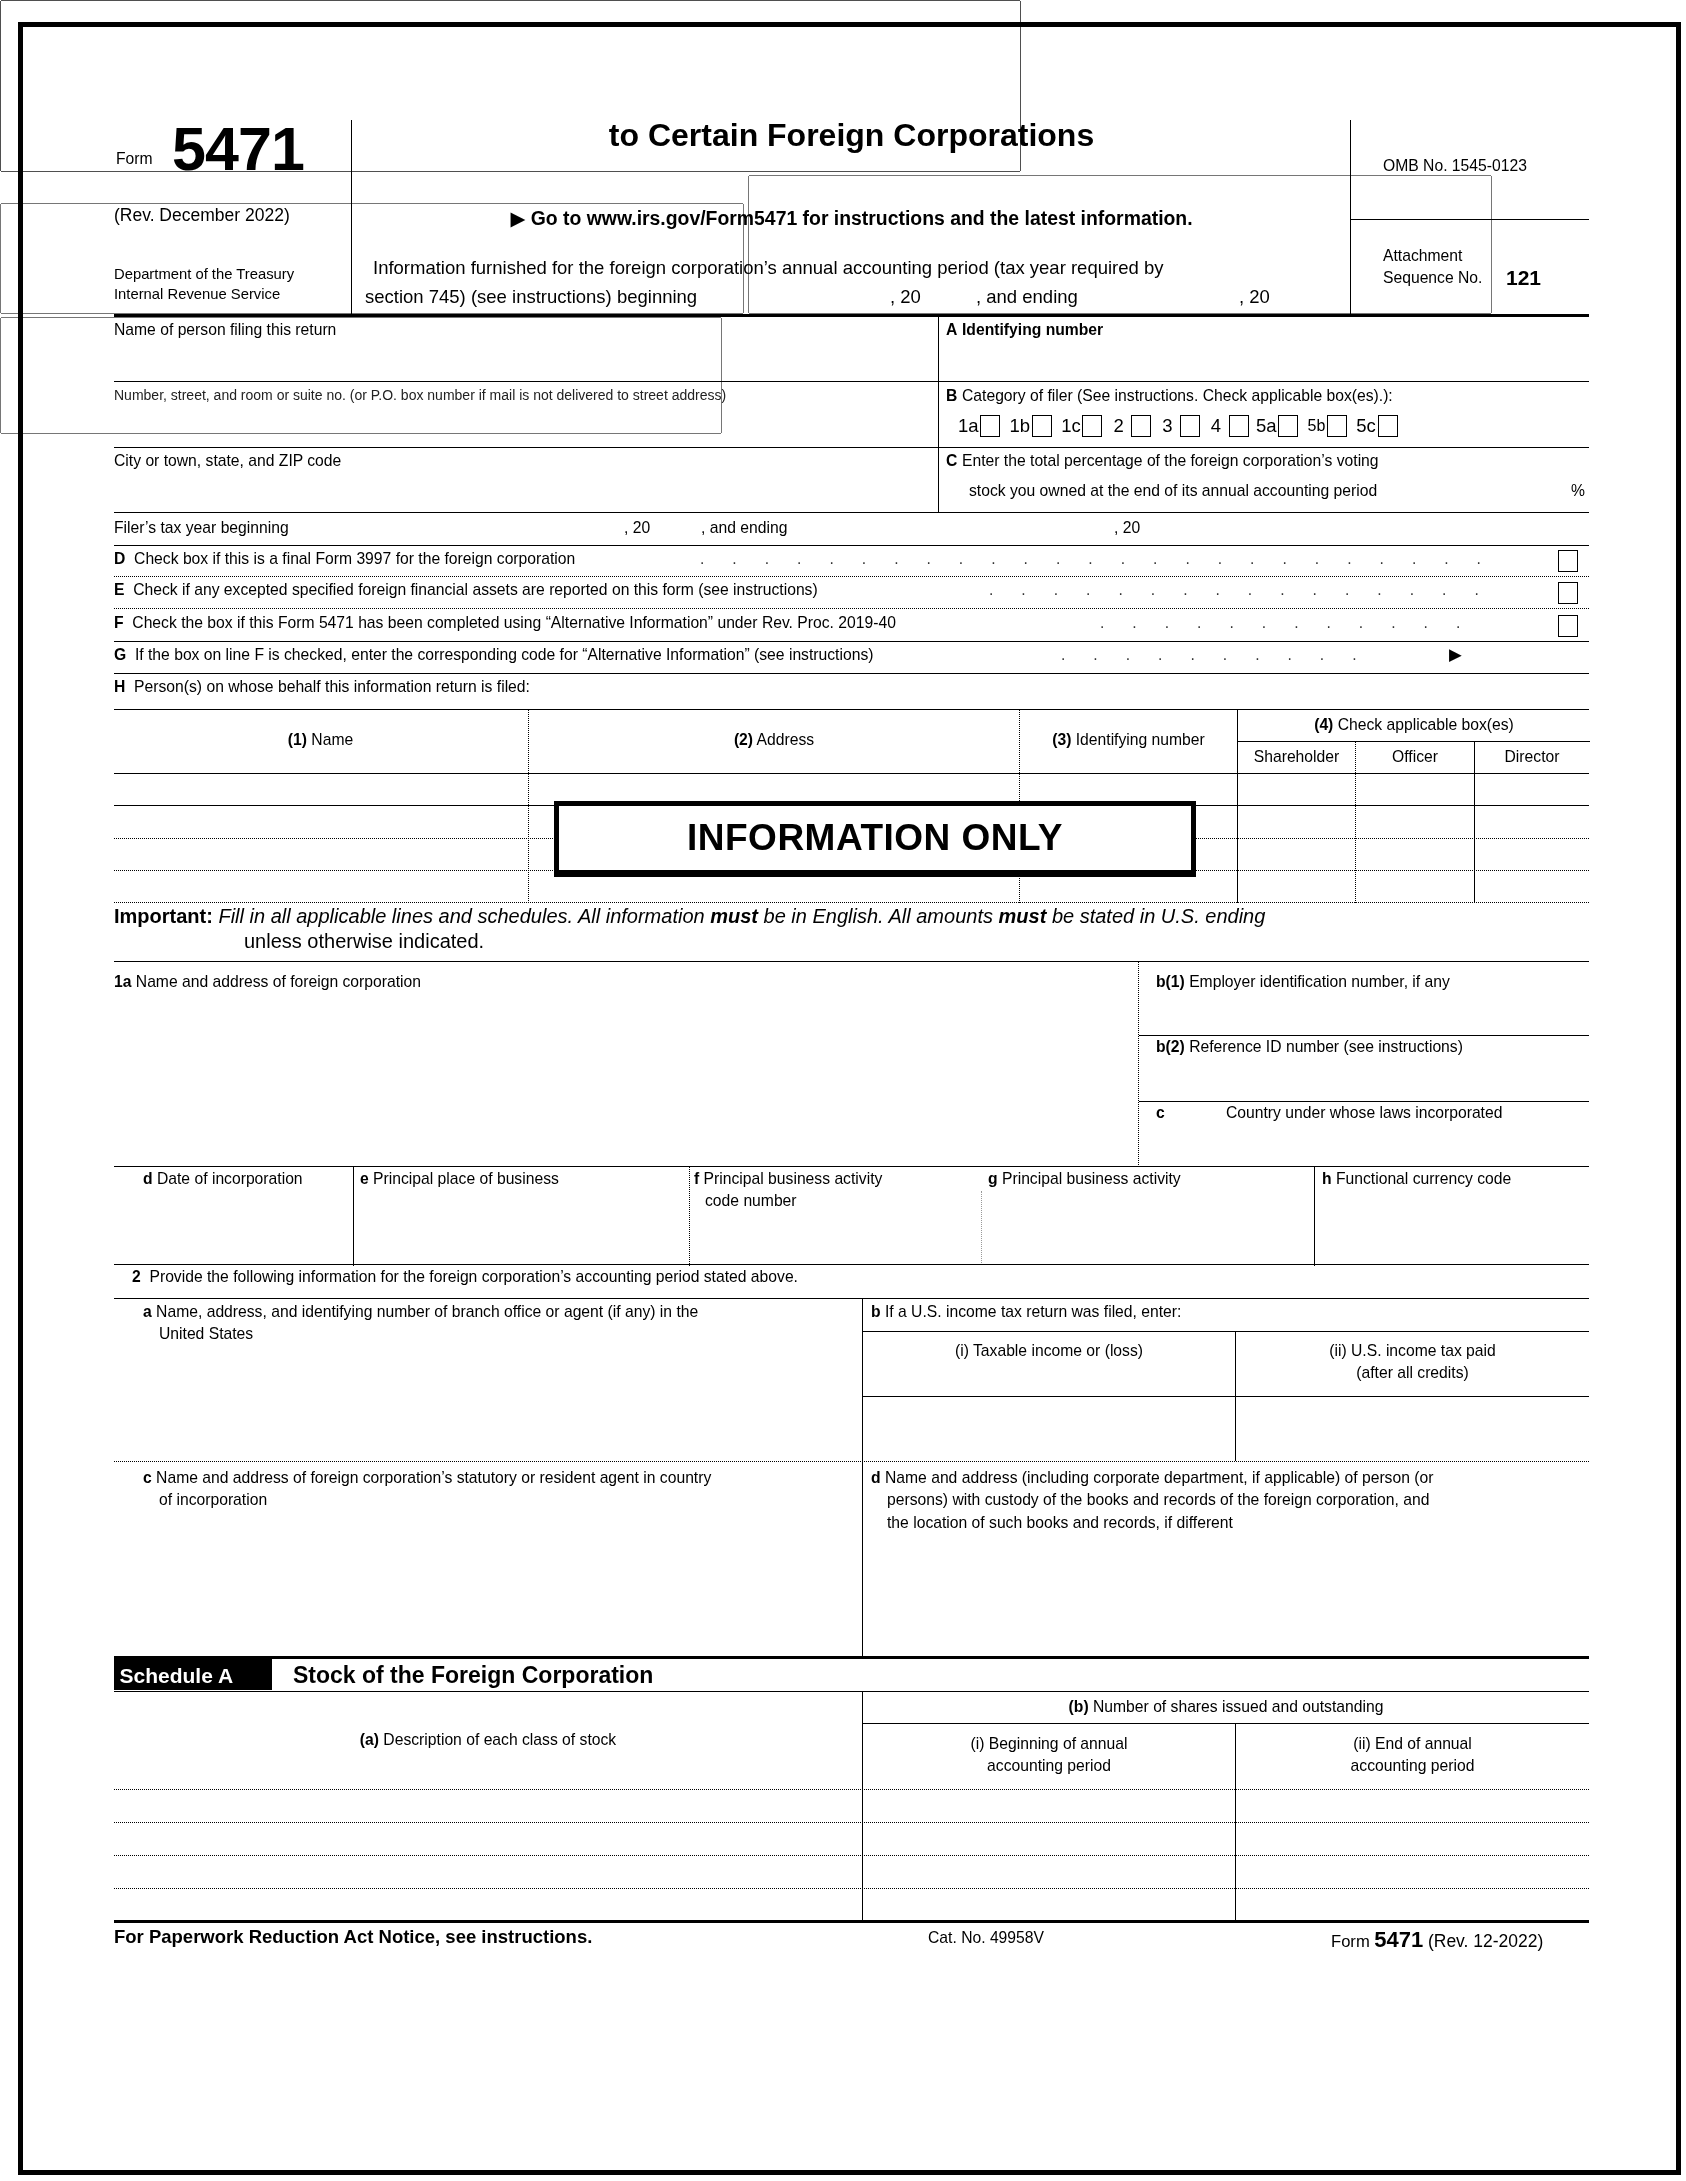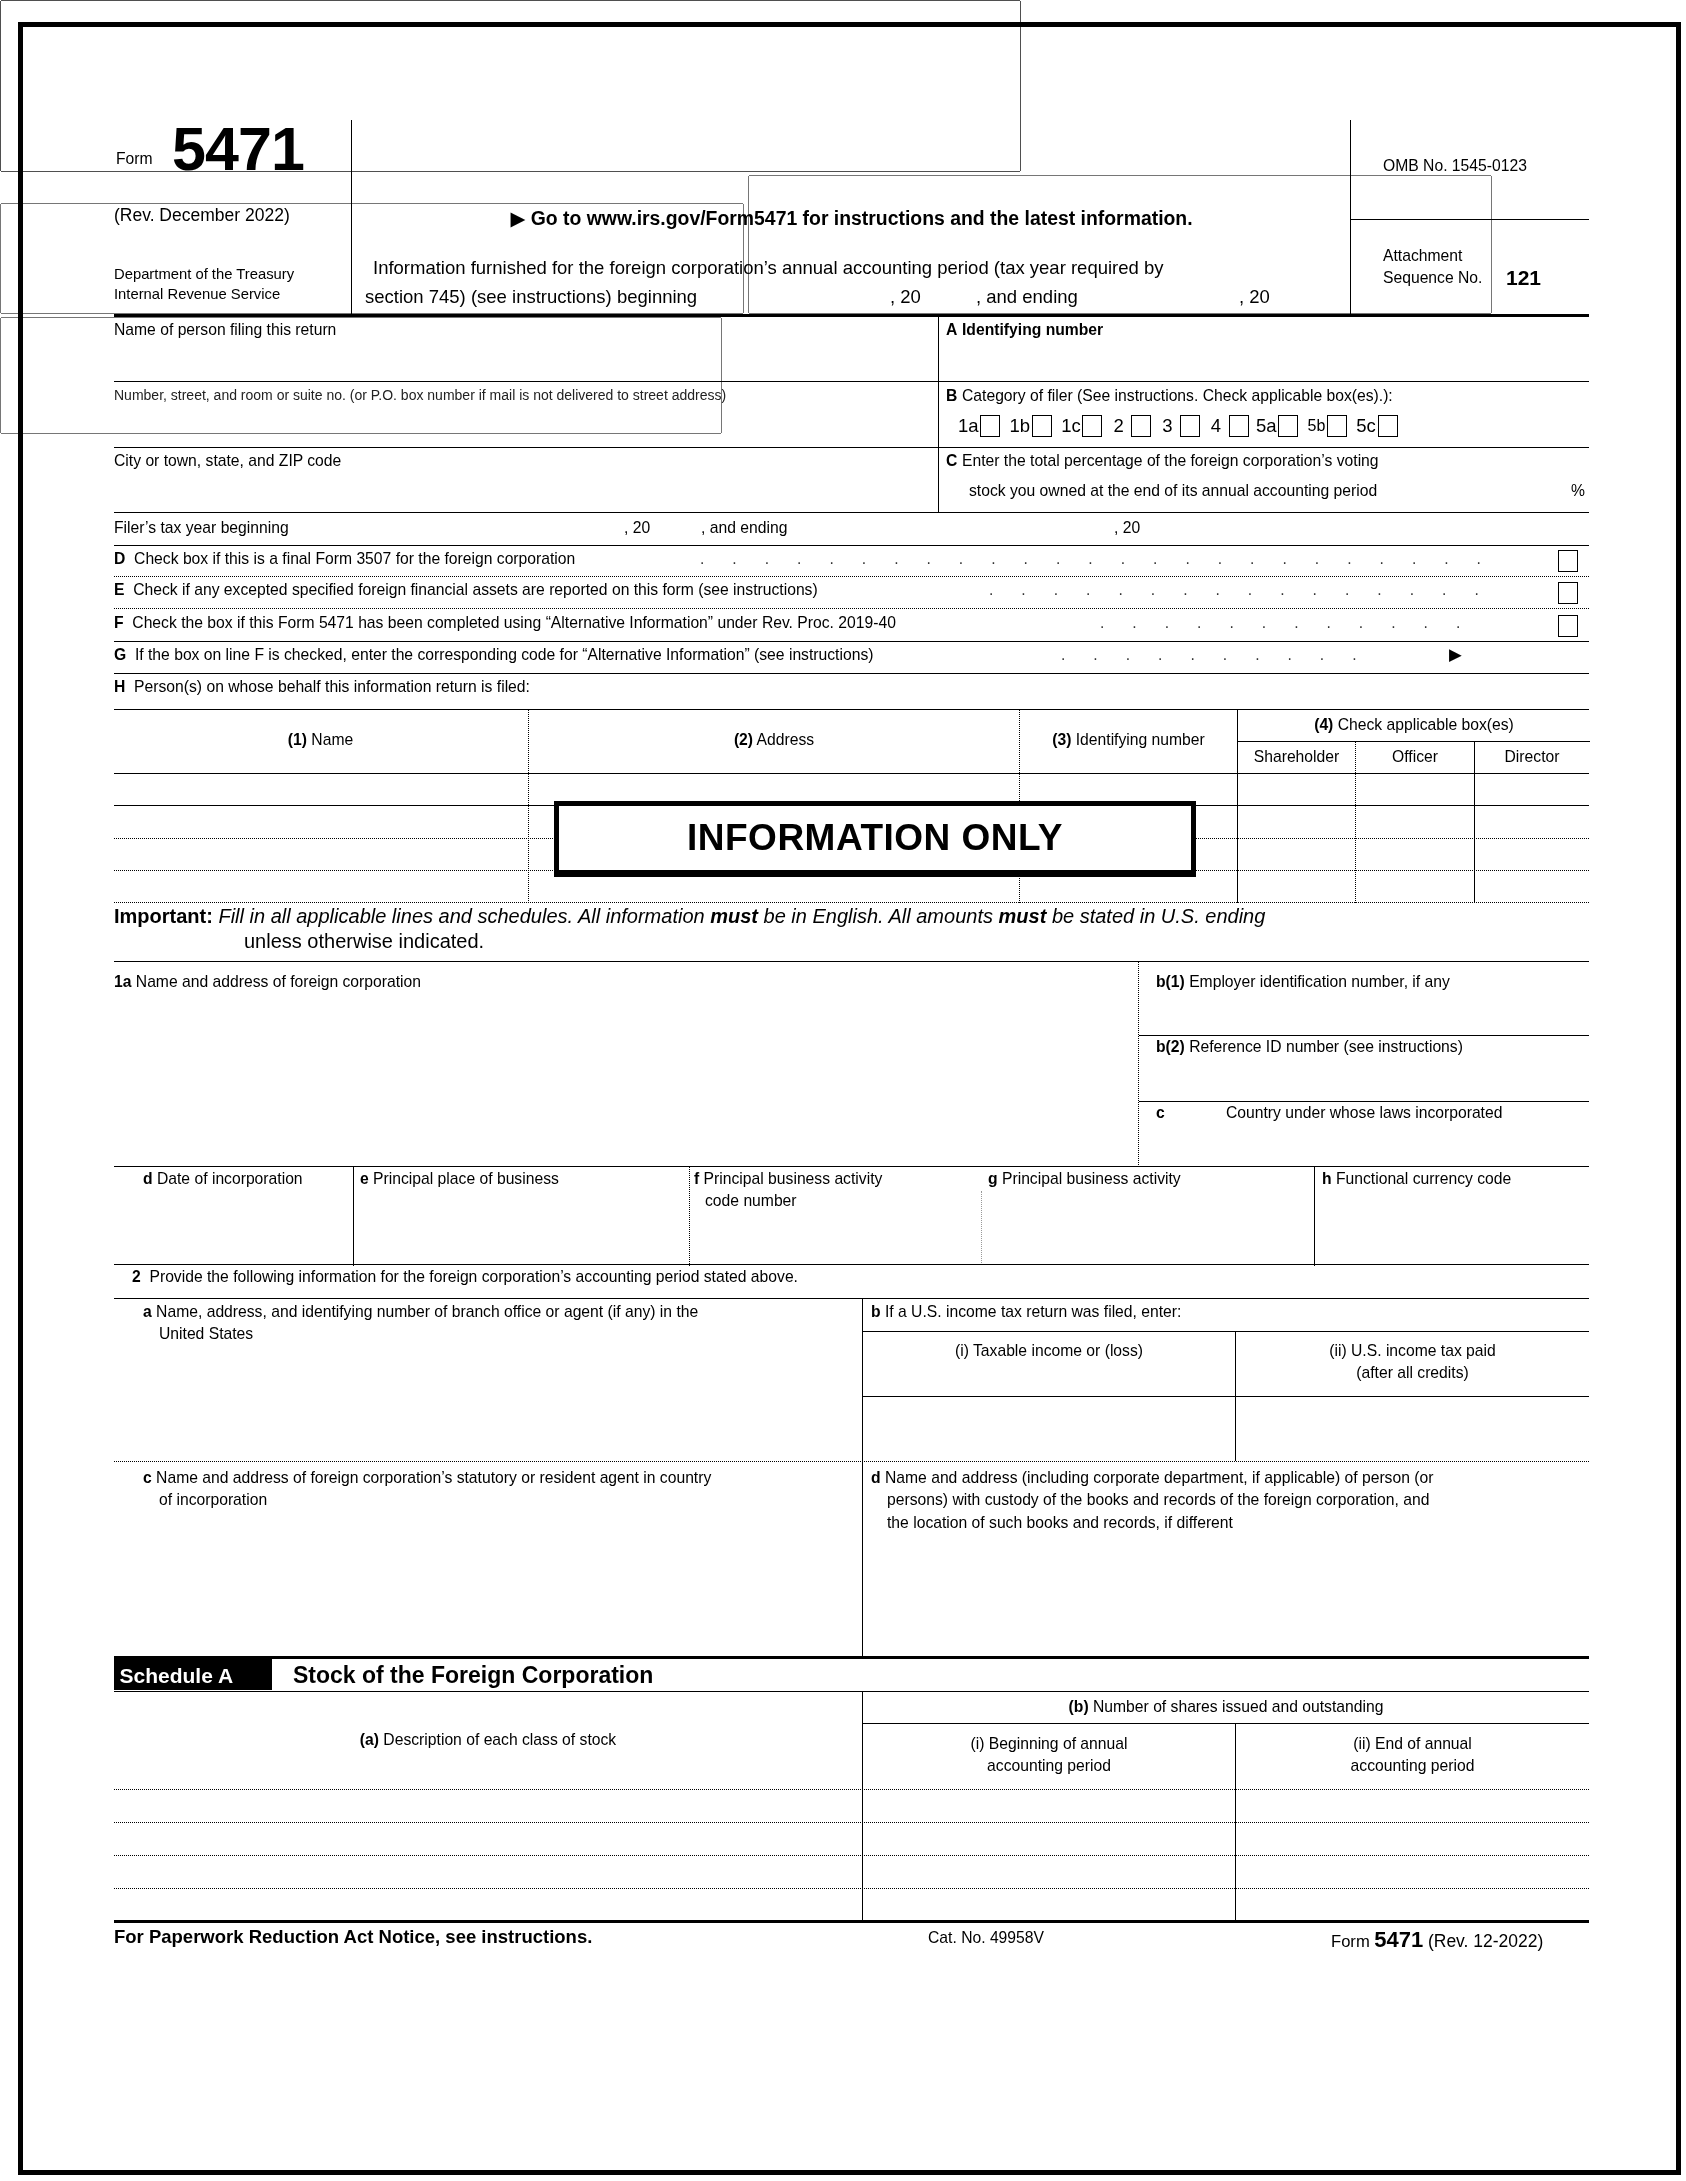--- a/index.html
+++ b/index.html
@@ -27,20 +27,21 @@
 <div>
   <span class="t sm" style="left:116px;top:150px;">Form</span>
   <span class="t b" style="left:172px;top:113px;font-size:61px;letter-spacing:-0.9px;">5471</span>
   <span class="t" style="left:114px;top:205px;font-size:17.5px;">(Rev. December 2022)</span>
   <span class="t sm" style="left:114px;top:266px;font-size:14.8px;">Department of the Treasury</span>
   <span class="t sm" style="left:114px;top:286px;font-size:14.8px;">Internal Revenue Service</span>
 
   <div class="vl2" style="left:351px;top:120px;height:196px;"></div>
 
   <div class="t b center" style="left:353px;width:997px;top:116px;font-size:32px;line-height:39px;">
+    <div>to Certain Foreign Corporations</div>
   </div>
   <div class="t center" style="left:353px;width:997px;top:207px;font-size:19.4px;">
     <span>▶</span>
     <span class="b">Go to </span><span class="b i">www.irs.gov/Form5471</span><span class="b"> for instructions and the latest information.</span>
   </div>
   <span class="t" style="left:373px;top:257px;font-size:18.5px;">Information furnished for the foreign corporation’s annual accounting period (tax year required by</span>
   <span class="t" style="left:365px;top:286px;font-size:18.5px;">section 745) (see instructions) beginning</span>
   <input class="fld" style="left: 757px; top: 284px; width: 138px; height: 24px;">
   <span class="t" style="left:890px;top:286px;font-size:18.5px;">, 20</span>
   <input class="fld" style="left: 936px; top: 284px; width: 37px; height: 24px;">
@@ -109,21 +110,21 @@
   <span class="t sm" style="left:624px;top:519px;">, 20</span>
   <input class="fld" style="left: 659px; top: 516px; width: 37px; height: 24px;">
   <span class="t sm" style="left:701px;top:519px;">, and ending</span>
   <input class="fld" style="left: 812px; top: 516px; width: 295px; height: 24px;">
   <span class="t sm" style="left:1114px;top:519px;">, 20</span>
   <input class="fld" style="left: 1149px; top: 516px; width: 37px; height: 24px;">
   <div class="hl" style="left:114px;top:545px;width:1475px;"></div>
 </div>
 
 <div>
-  <span class="t sm" style="left:114px;top:550px;"><b>D</b>&nbsp; <span>Check box if this is a final Form 3507 for the foreign corporation</span></span>
+  <span class="t sm" style="left:114px;top:550px;"><b>D</b>&nbsp; <span>Check box if this is a final Form 3997 for the foreign corporation</span></span>
   <span class="t sm dots" style="left:700px;top:550px;color:#333;">.........................</span>
   <span class="cb" style="left:1558px;top:550px;"></span>
   <div class="hl" style="left:114px;top:576px;width:1475px;border-top-style:dotted;"></div>
 
   <span class="t sm" style="left:114px;top:581px;"><b>E</b>&nbsp; <span>Check if any excepted specified foreign financial assets are reported on this form (see instructions)</span></span>
   <span class="t sm dots" style="left:989px;top:581px;color:#333;">................</span>
   <span class="cb" style="left:1558px;top:582px;"></span>
   <div class="hl" style="left:114px;top:608px;width:1475px;border-top-style:dotted;"></div>
 
   <span class="t sm" style="left:114px;top:614px;"><b>F</b>&nbsp; <span>Check the box if this Form 5471 has been completed using “Alternative Information” under Rev. Proc. 2019-40</span></span>

